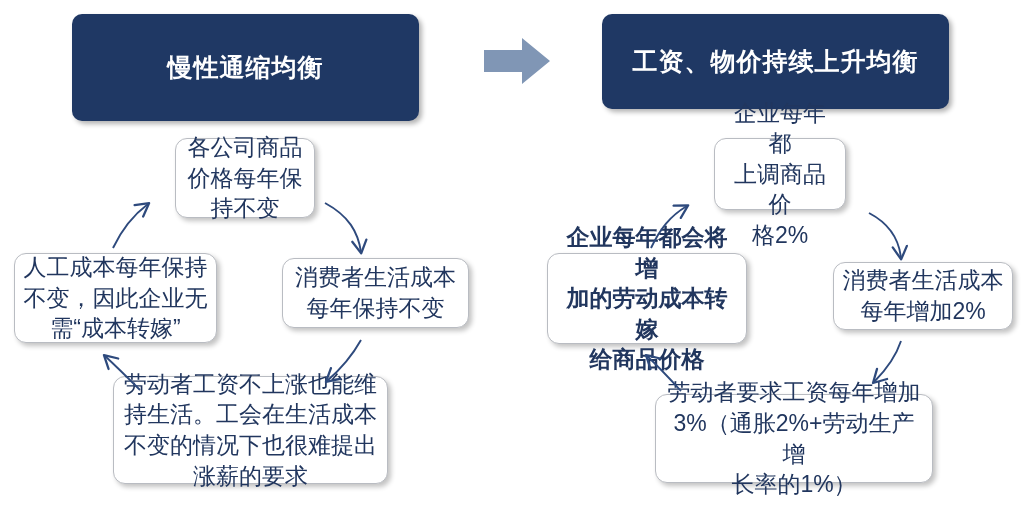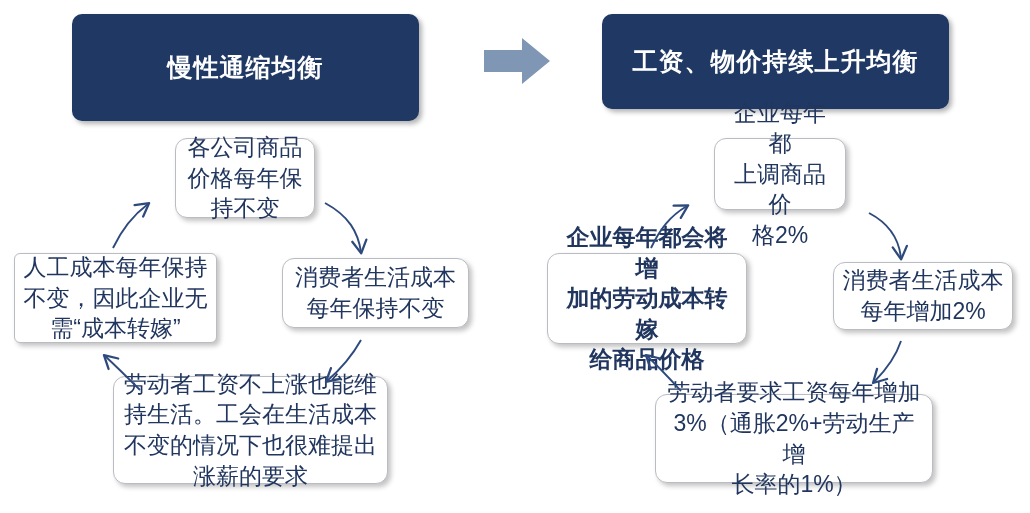--- a/index.html
+++ b/index.html
@@ -74,21 +74,21 @@
 每年保持不变</span>
   </div>
 
   <div class="node" style="left:113px;top:376px;width:275px;height:108px;">
     <span>劳动者工资不上涨也能维
 持生活。工会在生活成本
 不变的情况下也很难提出
 涨薪的要求</span>
   </div>
 
-  <div class="node" style="left:14px;top:253px;width:203px;height:90px;border-radius:6px;">
+  <div class="node" style="left:14px;top:253px;width:203px;height:90px;">
     <span>人工成本每年保持
 不变，因此企业无
 需“成本转嫁”</span>
   </div>
 
   <div class="node" style="left:714px;top:138px;width:132px;height:72px;">
     <span>企业每年都
 上调商品价
 格2%</span>
   </div>

